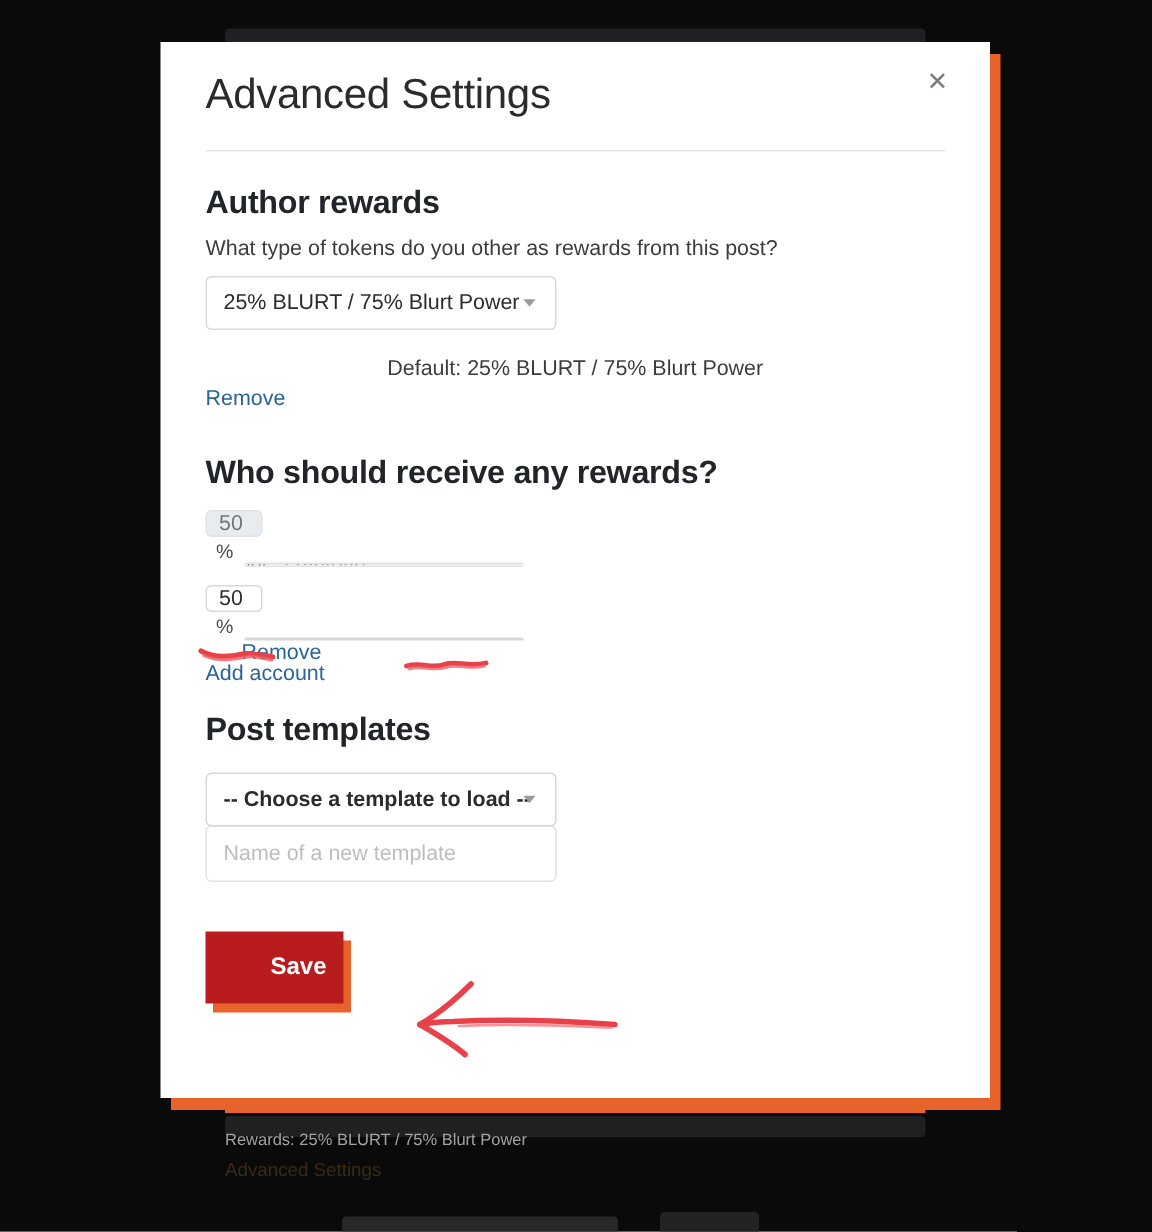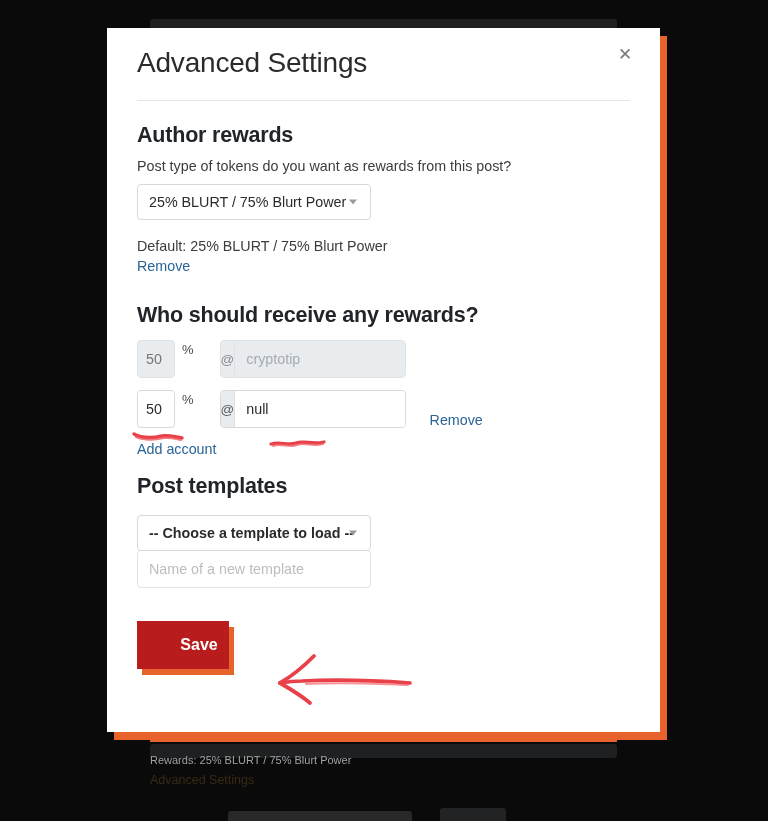--- a/index.html
+++ b/index.html
@@ -189,40 +189,42 @@
     height: 0;
     border-left: 4.5px solid transparent;
     border-right: 4.5px solid transparent;
     border-top: 5px solid #9a9a9a;
   }
 
   .default-line {
     font-size: 14.3px;
     color: #3c3c3c;
     margin-top: 18px;
+    text-align: center;
   }
 
   a.link {
     font-size: 14.3px;
     color: #2a6496;
     text-decoration: none;
     display: inline-block;
     cursor: pointer;
   }
 
   .update-line { margin-top: 3px; }
 
   .sec-who { margin-top: 28px; }
 
   
   .ben-row {
     display: flex;
-    align-items: flex-end;
+    align-items: flex-start;
     margin-top: 12px;
     height: 38px;
+    flex-direction: column;
   }
 
   .pct-input {
     width: 38px;
     height: 38px;
     border: 1px solid #d8d8d8;
     border-radius: 4px;
     font-size: 14.3px;
     color: #2b2b2b;
     padding: 0 8px;
@@ -372,21 +374,21 @@
 
     <h1 id="modal-title">Advanced Settings</h1>
 
     <button id="close-btn">✕</button>
 
     <div id="title-divider"></div>
 
     <section class="sec-author">
       <h2 class="section-h">Author rewards</h2>
 
-      <p class="helper-text">Post type of tokens do you want as rewards from this post?</p>
+      <p class="helper-text">What type of tokens do you other as rewards from this post?</p>
 
       <div class="select-box">
         <span class="sel-label">25% BLURT / 75% Blurt Power</span>
         <span class="caret"></span>
       </div>
 
       <p class="default-line">Default: 25% BLURT / 75% Blurt Power</p>
 
       <div class="update-line">
         <a class="link">Remove</a>

